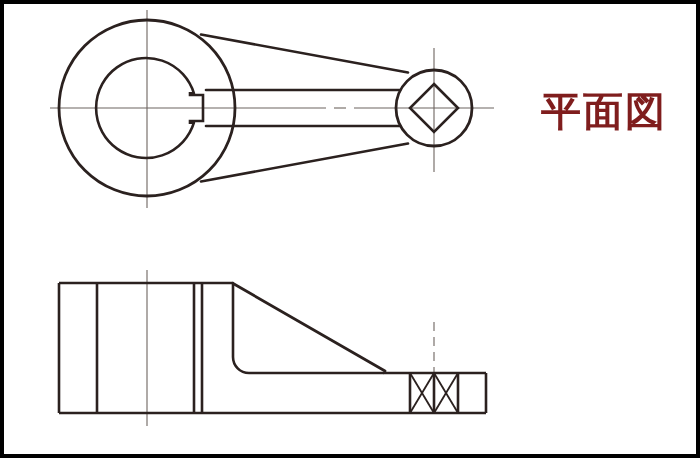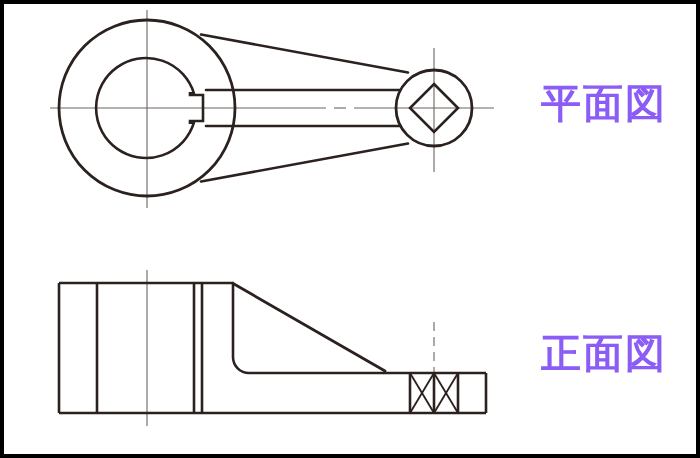--- a/index.html
+++ b/index.html
@@ -25,23 +25,24 @@
     width: 700px;
     height: 458px;
     display: block;
   }
   .view-label {
     position: absolute;
     font-family: "DejaVu Sans", "Liberation Sans", sans-serif;
     font-weight: bold;
     font-size: 40px;
     letter-spacing: 2px;
-    color: #8b5cf6;
+    color: #7f1d1d;
     white-space: nowrap;
     line-height: 1;
+    margin-top: 8px;
     -webkit-font-smoothing: antialiased;
   }
   #label-plan-view {
     left: 541px;
     top: 83px;
   }
   #label-front-view {
     left: 541px;
     top: 333px;
   }
@@ -117,15 +118,14 @@
         <line x1="434" y1="373" x2="458" y2="413"></line>
         <line x1="458" y1="373" x2="434" y2="413"></line>
       </g>
     </g>
 
     <rect x="2" y="2" width="696" height="454" fill="none" stroke="#000000" stroke-width="4"></rect>
   </svg>
 
   <div class="view-label" id="label-plan-view">平面図</div>
 
-  <div class="view-label" id="label-front-view">正面図</div>
 
 </div>
 
 </body></html>

